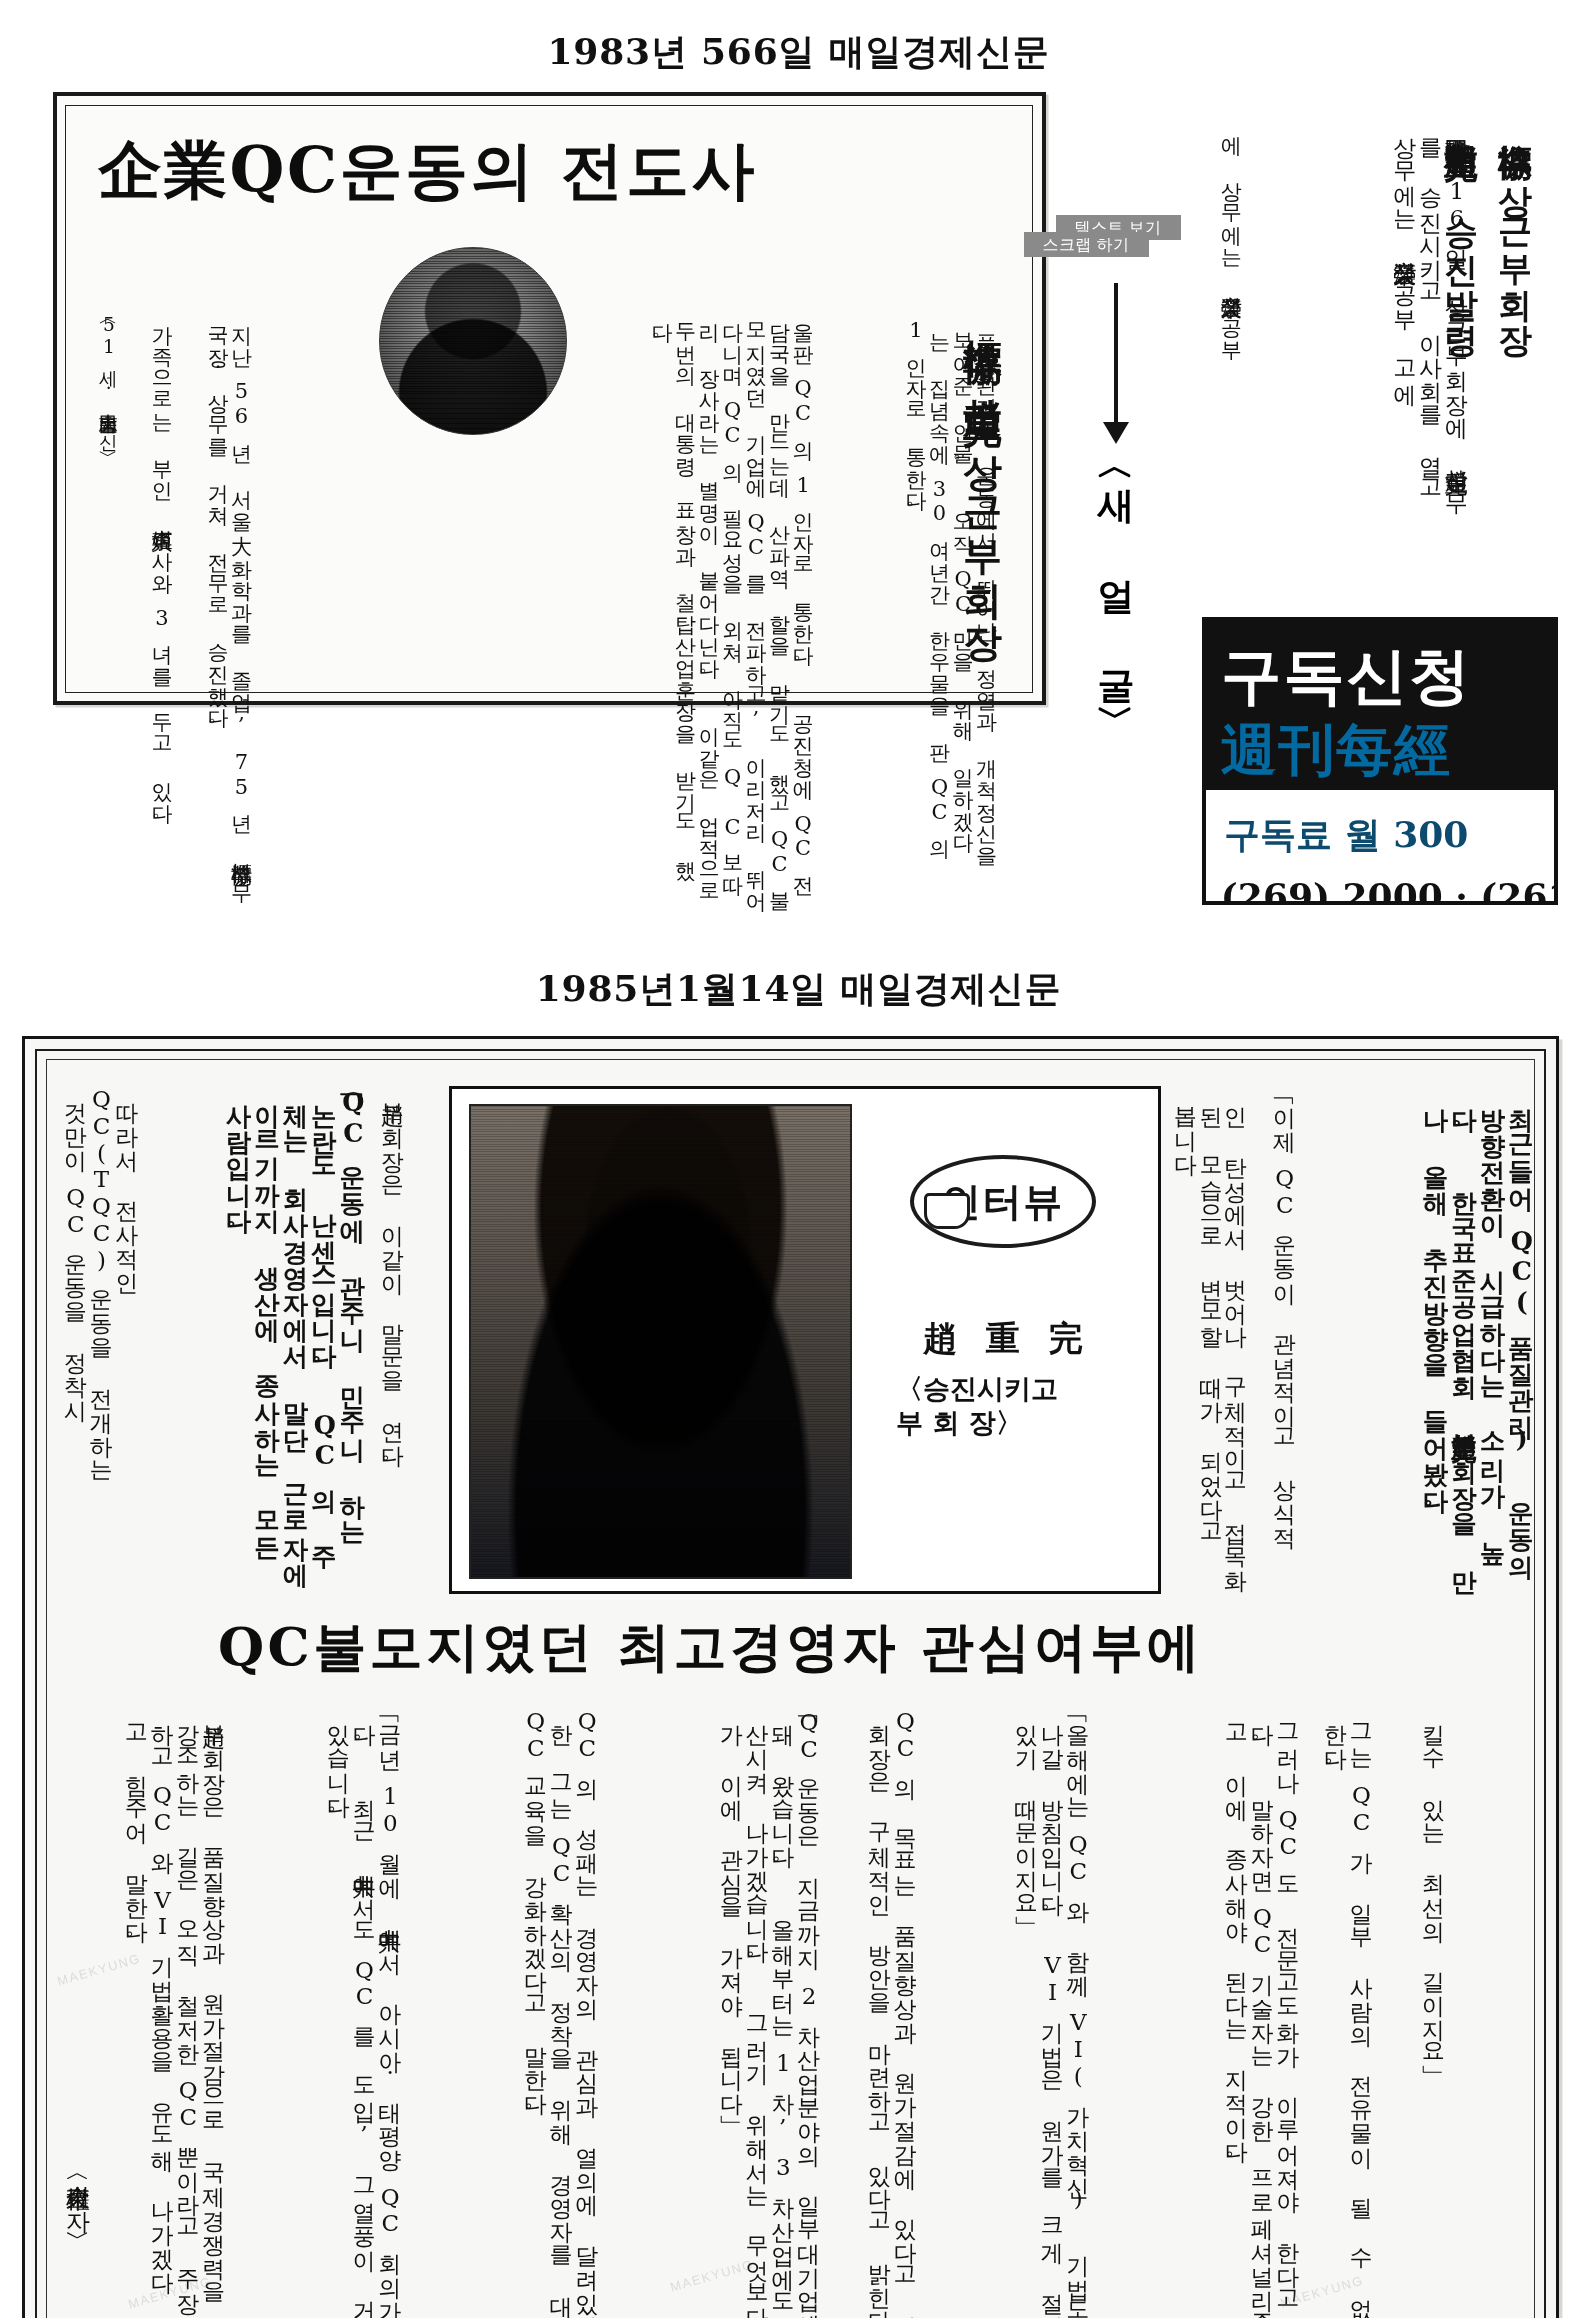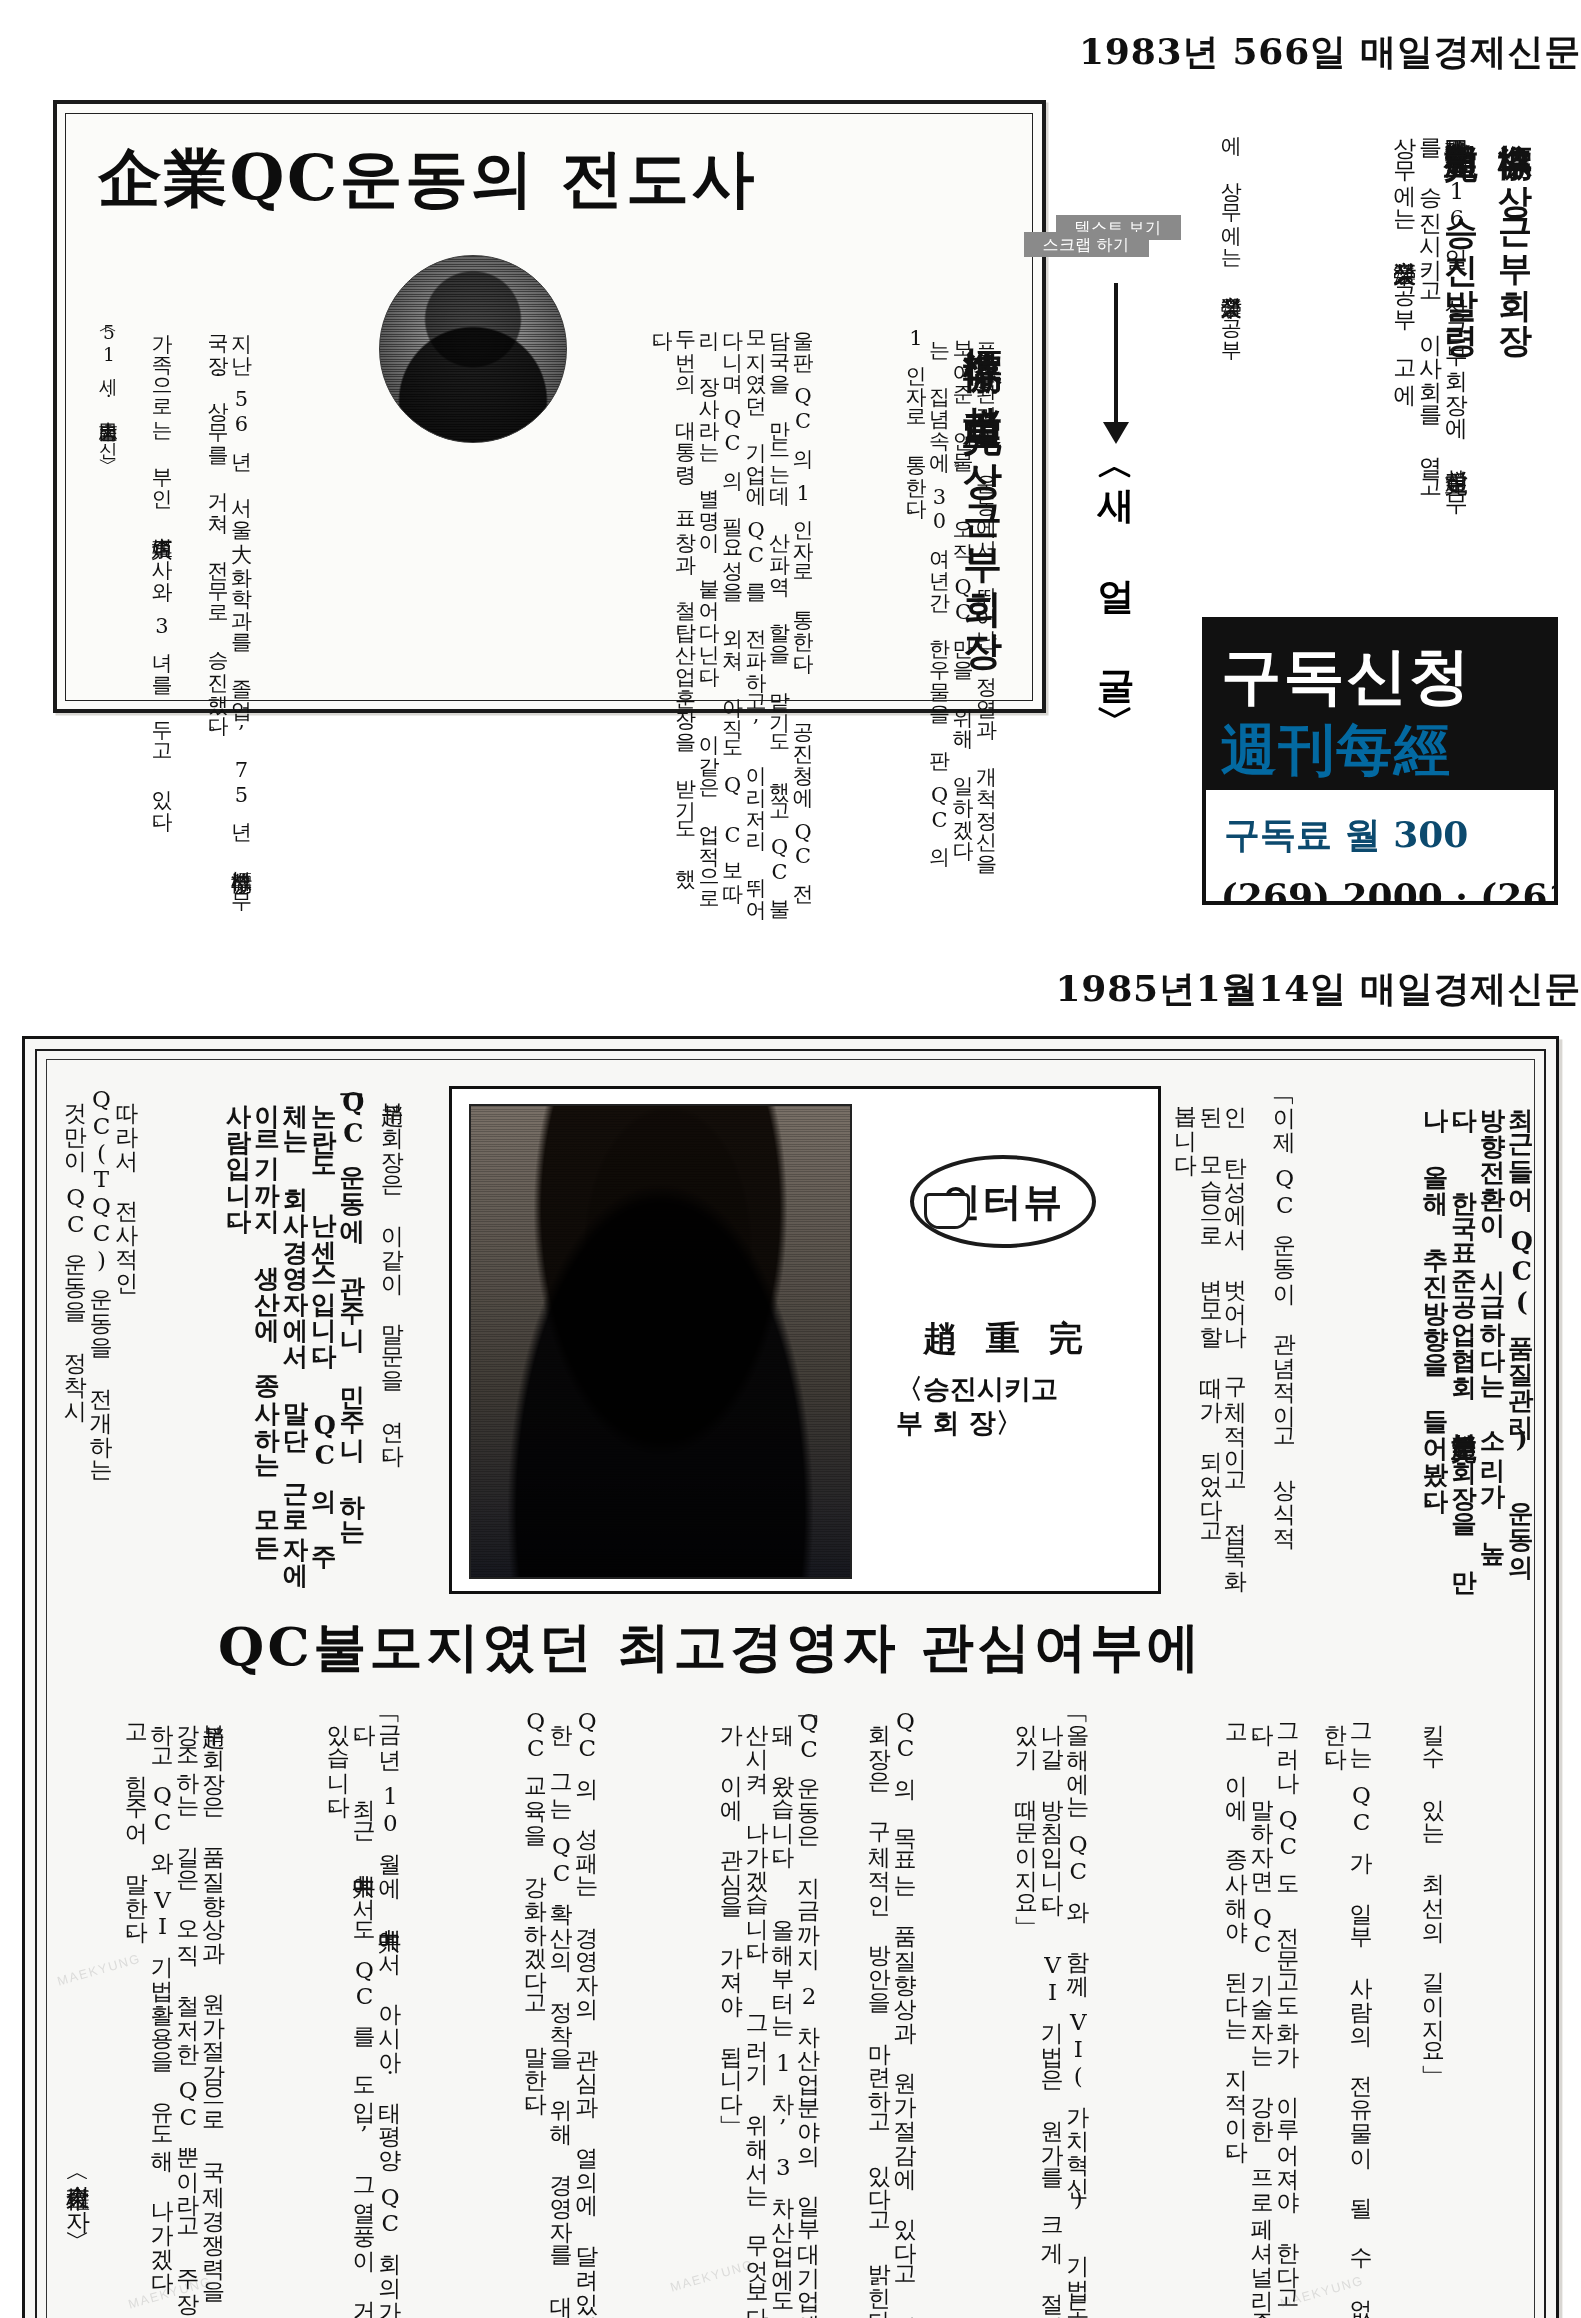--- a/index.html
+++ b/index.html
@@ -8,21 +8,21 @@
     width: 1581px;
     background: #ffffff;
     font-family: "Liberation Sans", sans-serif;
   }
   body { width: 1581px; height: 2319px; overflow: hidden; position: relative; }
 
   .page { position: relative; width: 1581px; height: 2319px; background: #fff; }
 
   
   .caption {
-    text-align: right;
+    text-align: center;
     font-family: "DejaVu Serif", serif;
     font-weight: bold;
     color: #111;
     letter-spacing: 0.8px;
     margin-left: 16px;
   }
   #caption-1 { font-size: 36px; padding-top: 24px; height: 78px; line-height: 54px; }
   #caption-2 { font-size: 36px; height: 78px; line-height: 78px; margin-top: 15.3px; }
 
   
@@ -35,21 +35,21 @@
 
   .art-frame {
     position: absolute;
     background: #fbfbf9;
     border: 3.4px solid #1a1a1a;
     box-shadow: 2.5px 2.5px 0 #d8d6d2;
   }
 
   
   #art1-main {
-    left: 29px; top: 22px; width: 993px; height: 613px;
+    left: 29px; top: 14px; width: 993px; height: 613px;
     border-width: 4.2px;
   }
   #art1-main-inner {
     position: absolute; left: 8.5px; top: 8.5px; right: 8.5px; bottom: 8.5px;
     border: 1.7px solid #222;
   }
 
   #art1-headline {
     position: absolute; left: 42px; top: 32px; width: 856px; height: 93px;
     font-family: "DejaVu Serif", serif;

